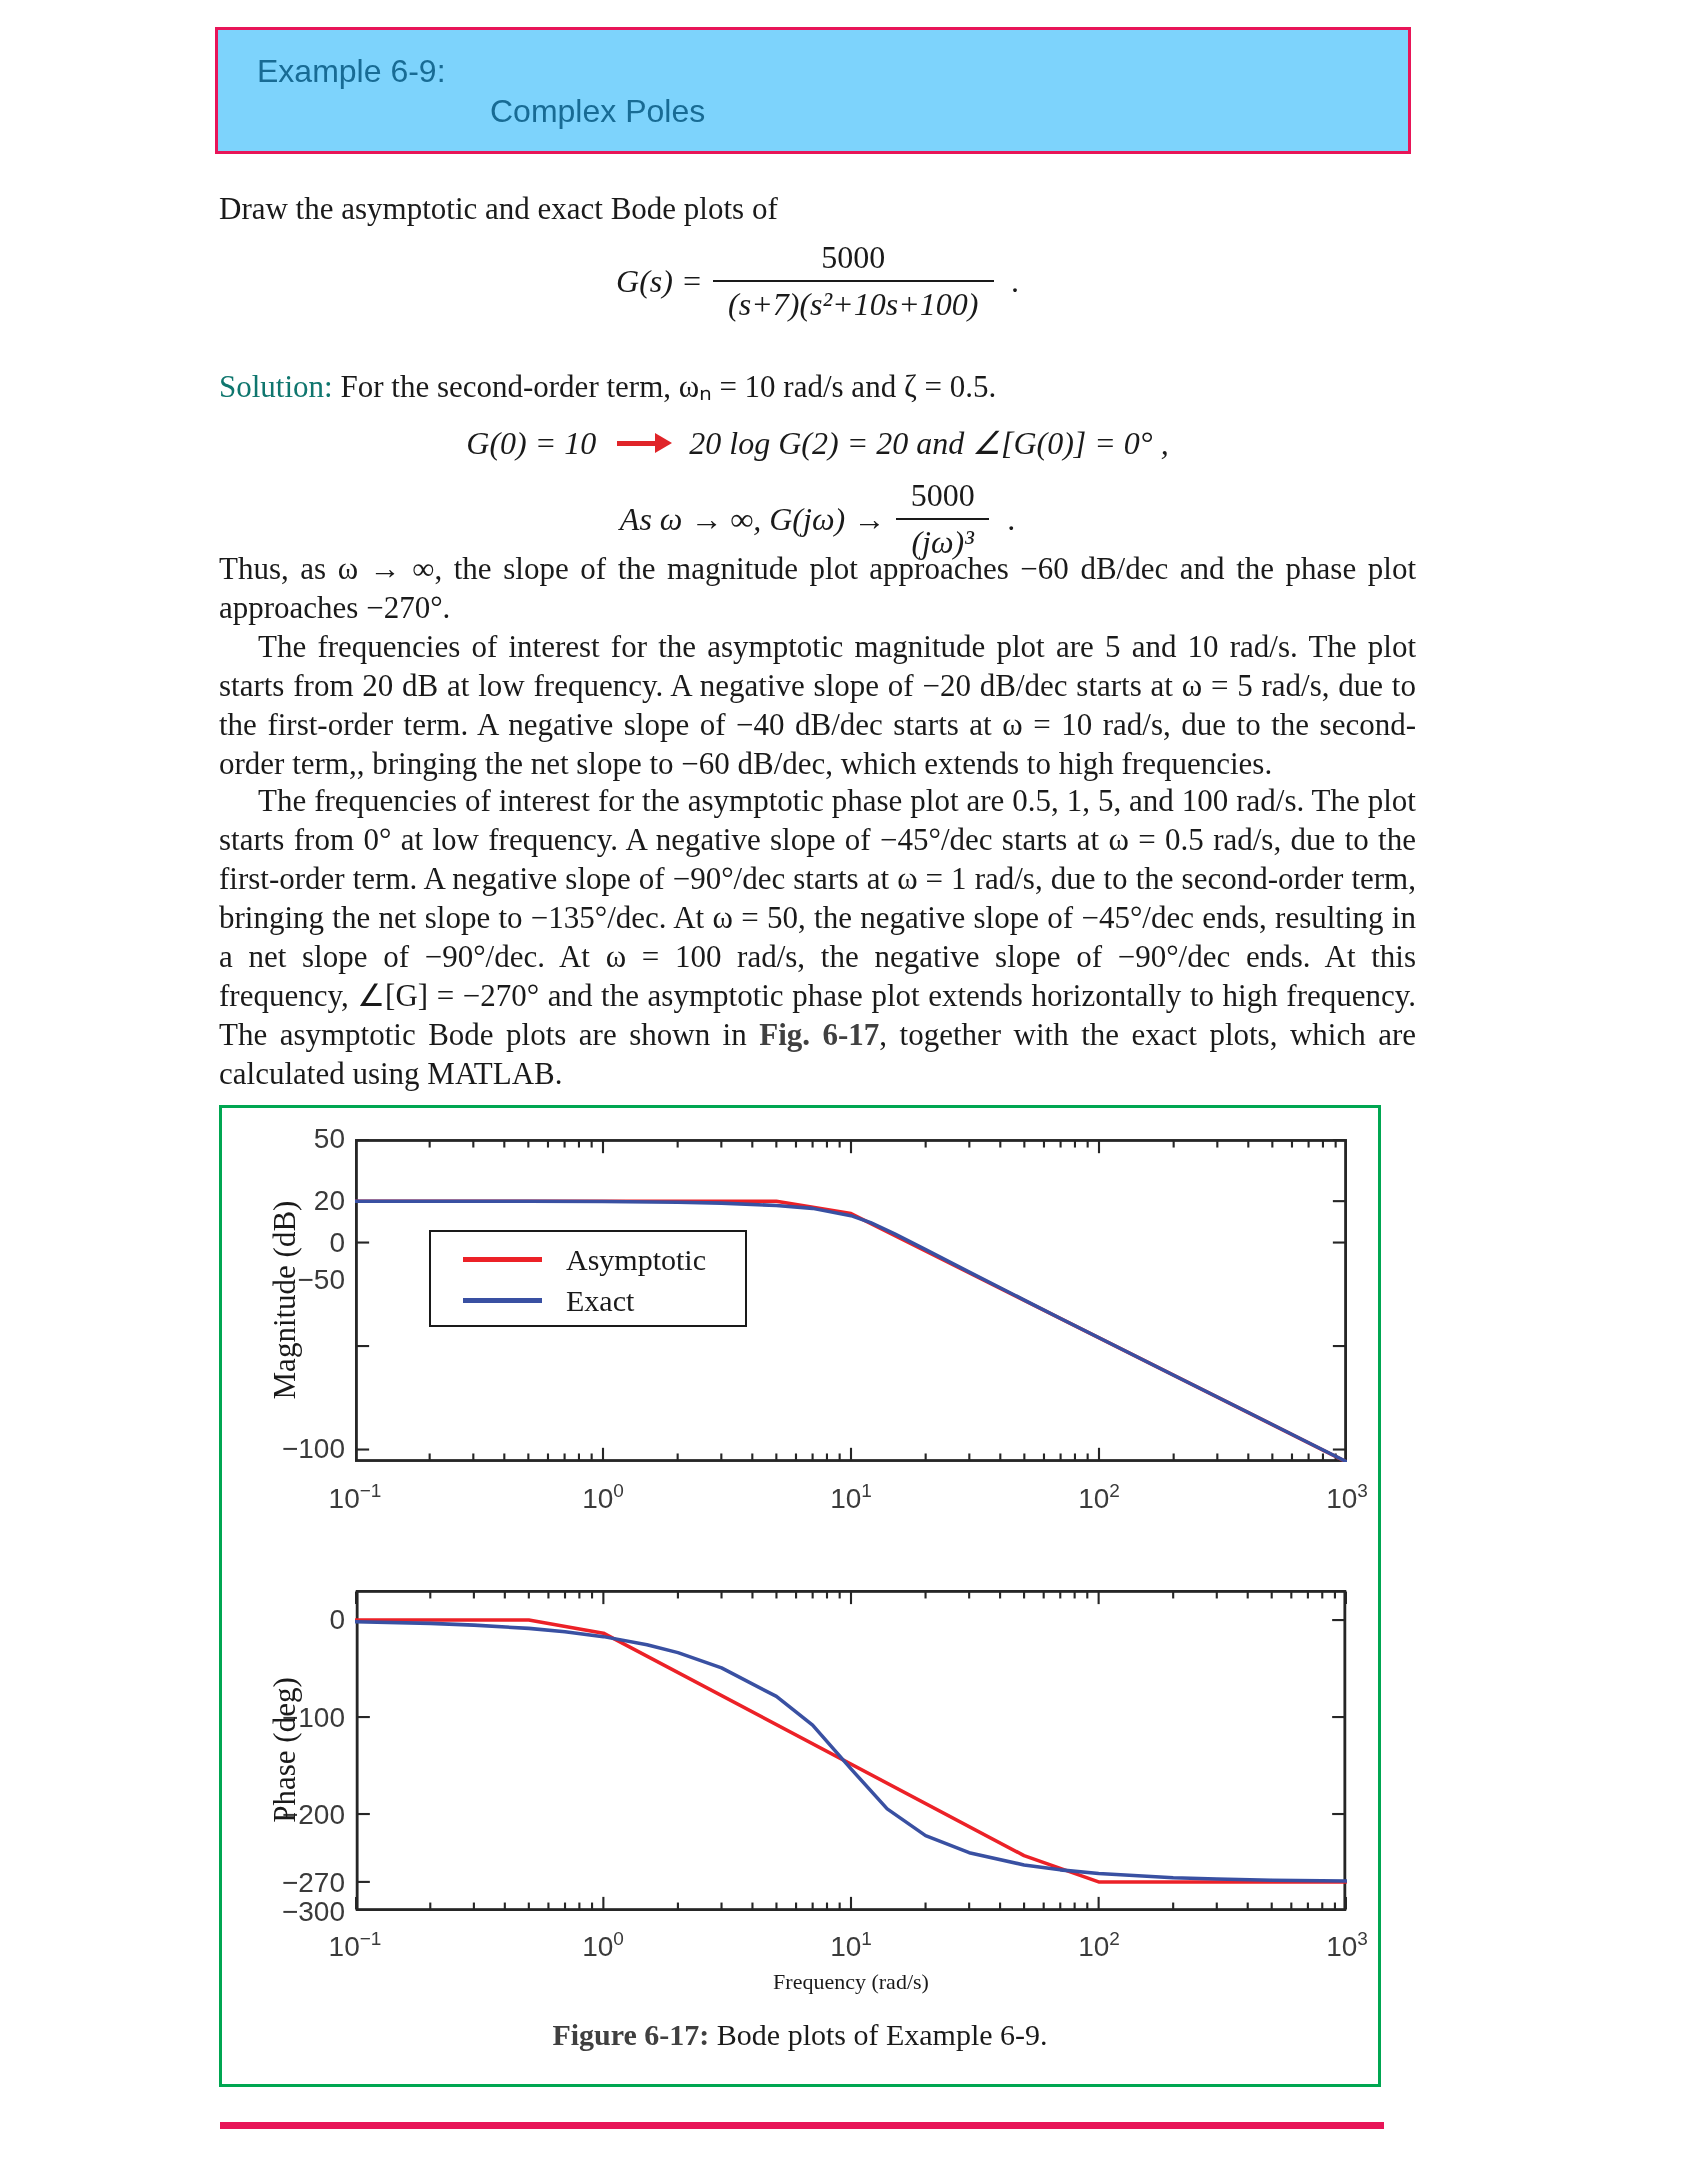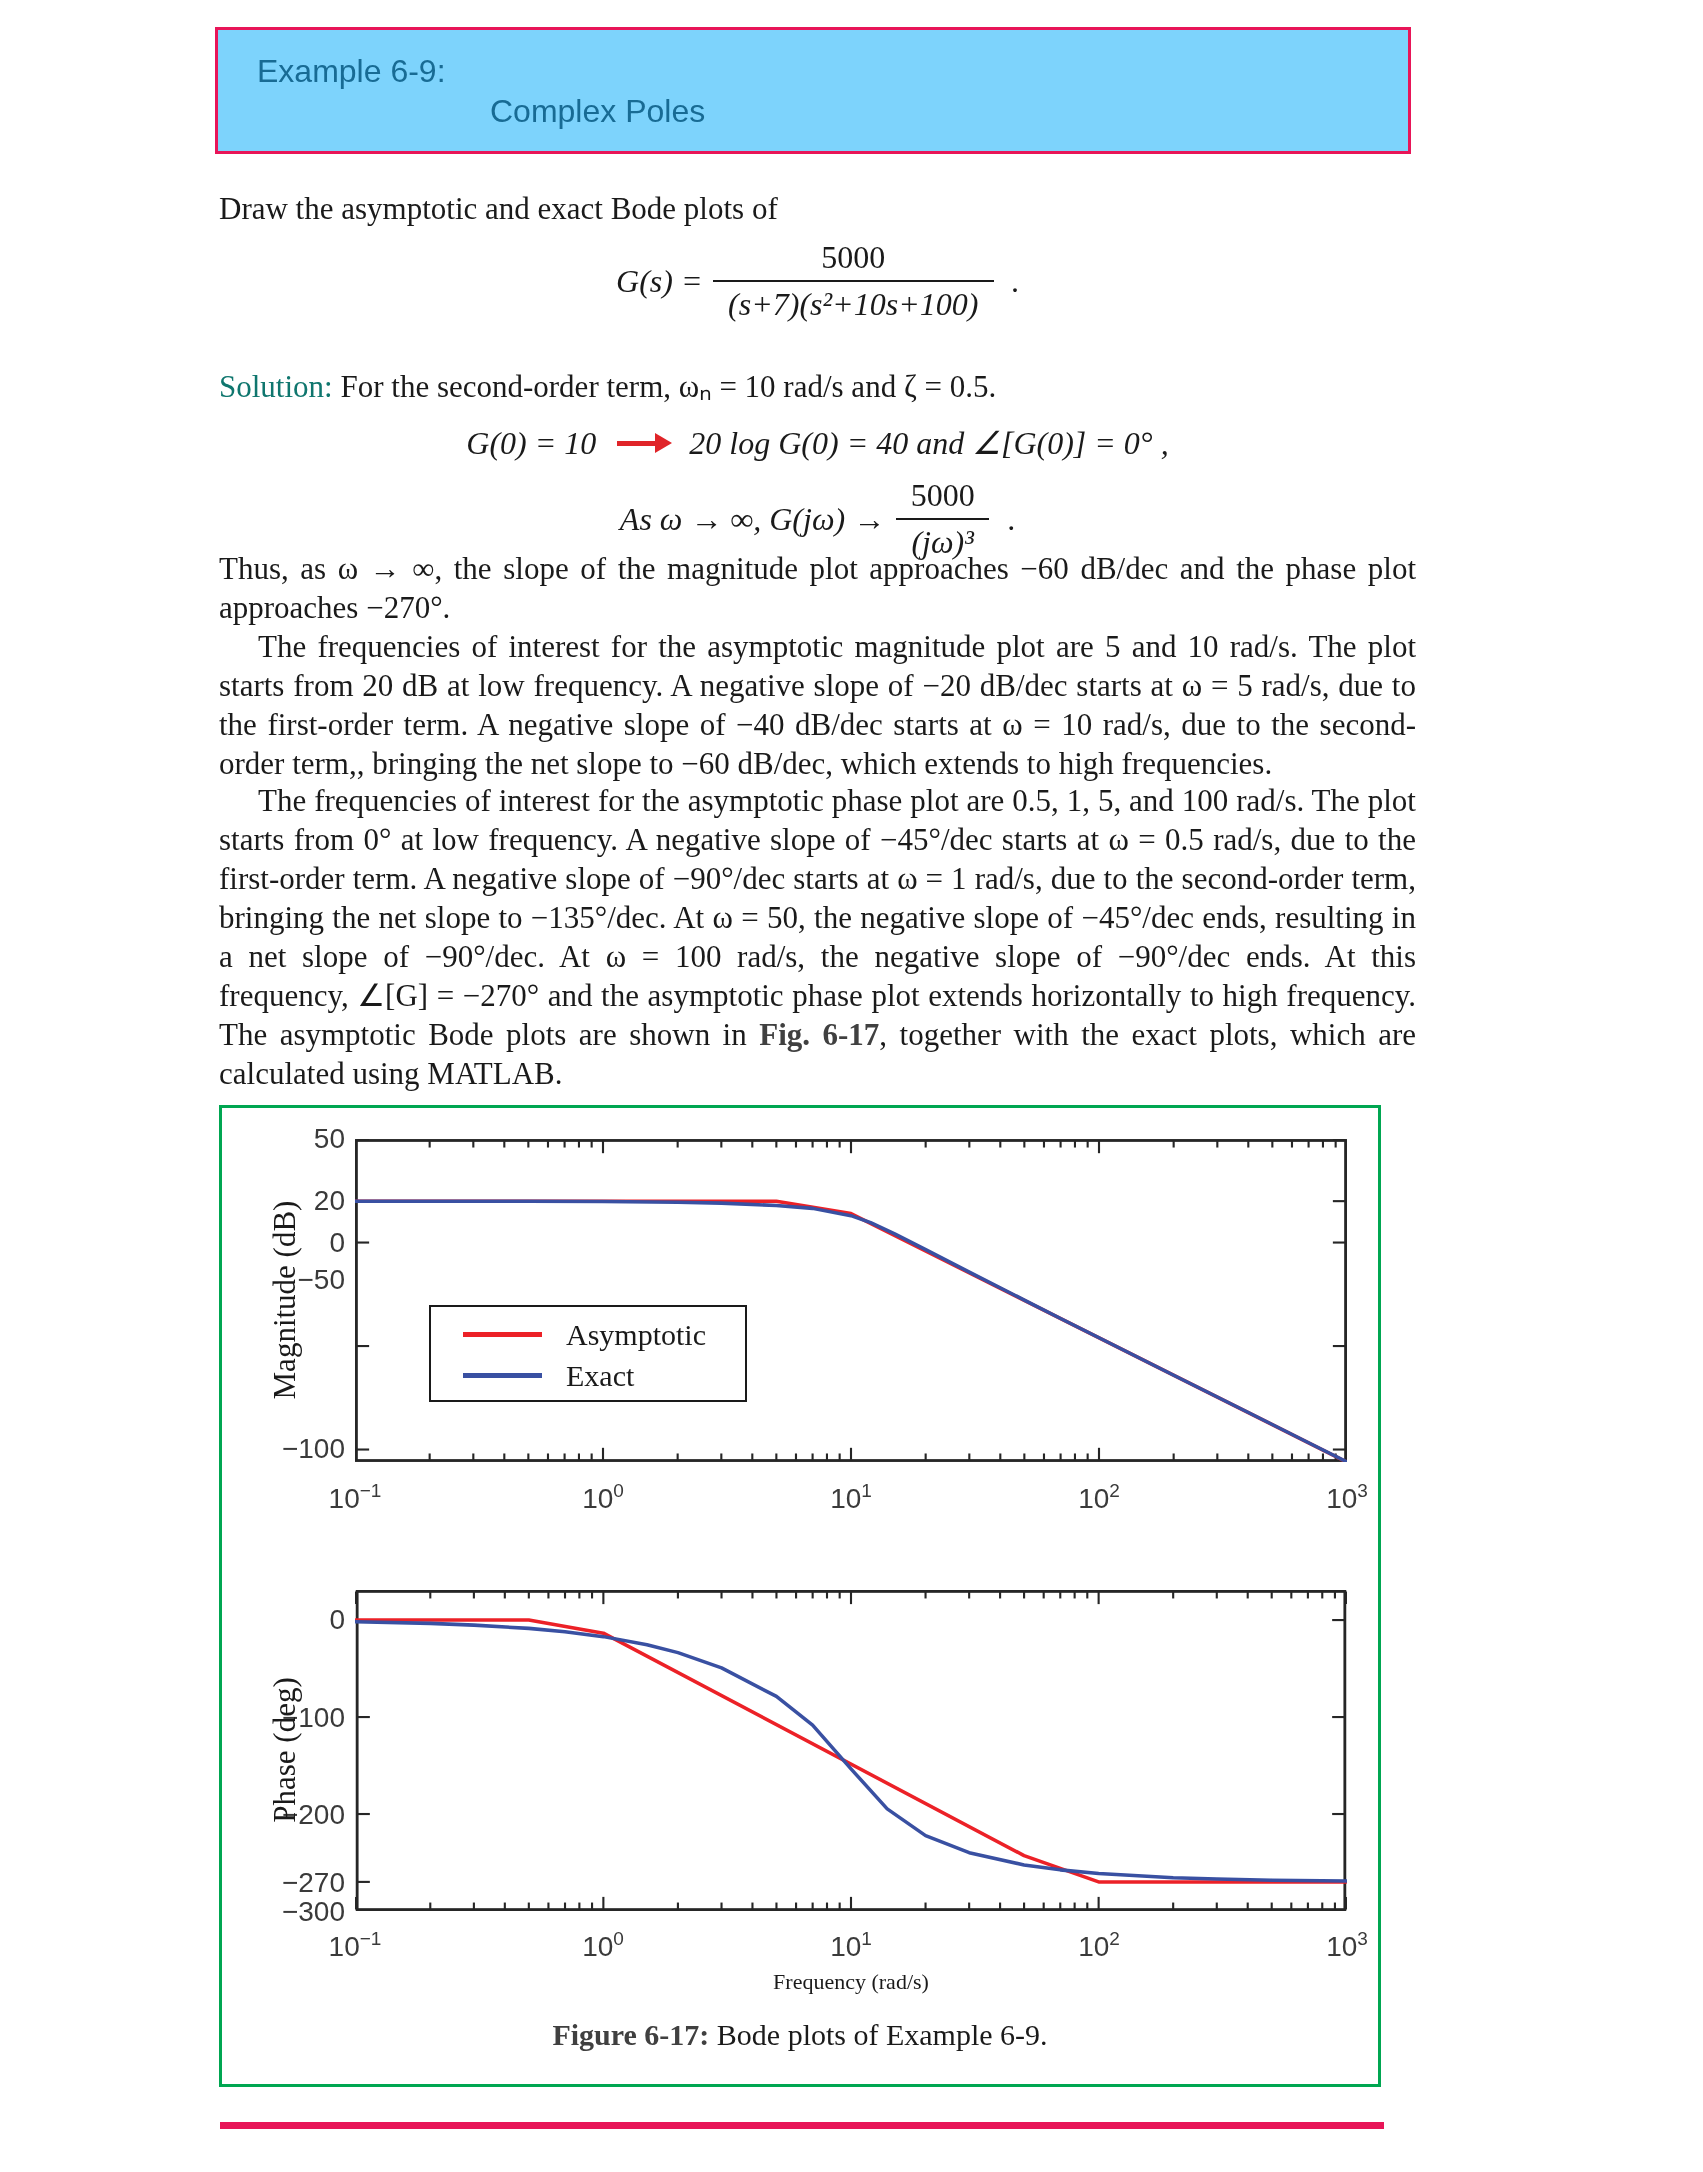--- a/index.html
+++ b/index.html
@@ -40,21 +40,21 @@
   .chart-box{position:absolute;}
   .y-tick-label,.x-tick-label{
     position:absolute;font-family:"Liberation Sans",sans-serif;font-size:28px;color:#3a3a3a;line-height:38px;
   }
   .y-tick-label{width:106px;text-align:right;}
   .x-tick-label{width:120px;text-align:center;}
   .tick-sup{font-size:19px;vertical-align:10.6px;}
   .axis-title{position:absolute;font-size:31px;color:#1a1a1a;white-space:nowrap;}
   .rot{transform:translate(-50%,-50%) rotate(-90deg);}
   .legend-box{
-    position:absolute;left:429px;top:1305px;width:318px;height:97px;background:#ffffff;
+    position:absolute;left:429px;top:1230px;width:318px;height:97px;background:#ffffff;
     border:2.8px solid #1a1a1a;box-sizing:border-box;padding:7px 0 0 32px;
   }
   .legend-row{display:flex;align-items:center;height:41px;}
   .legend-swatch{width:79px;height:5px;margin-right:24px;flex:none;}
   .legend-label{font-size:30px;}
   .freq-label{position:absolute;left:355px;width:992px;top:1969px;text-align:center;font-size:22px;}
   .caption{position:absolute;left:219px;width:1162px;top:2018px;text-align:center;font-size:30px;}
   .bottom-rule{position:absolute;left:220px;top:2122px;width:1164px;height:7px;background:#e81558;}
 </style>
 </head>
@@ -80,21 +80,21 @@
 
 <div class="col nojust" style="top:367px;">
   <span class="sol-label">Solution:</span>
   <span> </span>
   <span>For the second-order term, ωₙ = 10 rad/s and ζ = 0.5.</span>
 </div>
 
 <div class="eqrow" style="top:424px;">
   <span class="math">G(0) = 10</span>
   <span class="arrow-line"></span>
-  <span class="math">20 log G(0) = 40  and  ∠[G(0)] = 0° ,</span>
+  <span class="math">20 log G(2) = 20  and  ∠[G(0)] = 0° ,</span>
 </div>
 
 <div class="eqrow" style="top:477px;">
   <span class="math">As ω → ∞,  G(jω) →</span>
   <span class="frac">
     <span class="num">5000</span>
     <span class="den math">(jω)³</span>
   </span>
   <span class="eq-tail">.</span>
 </div>

